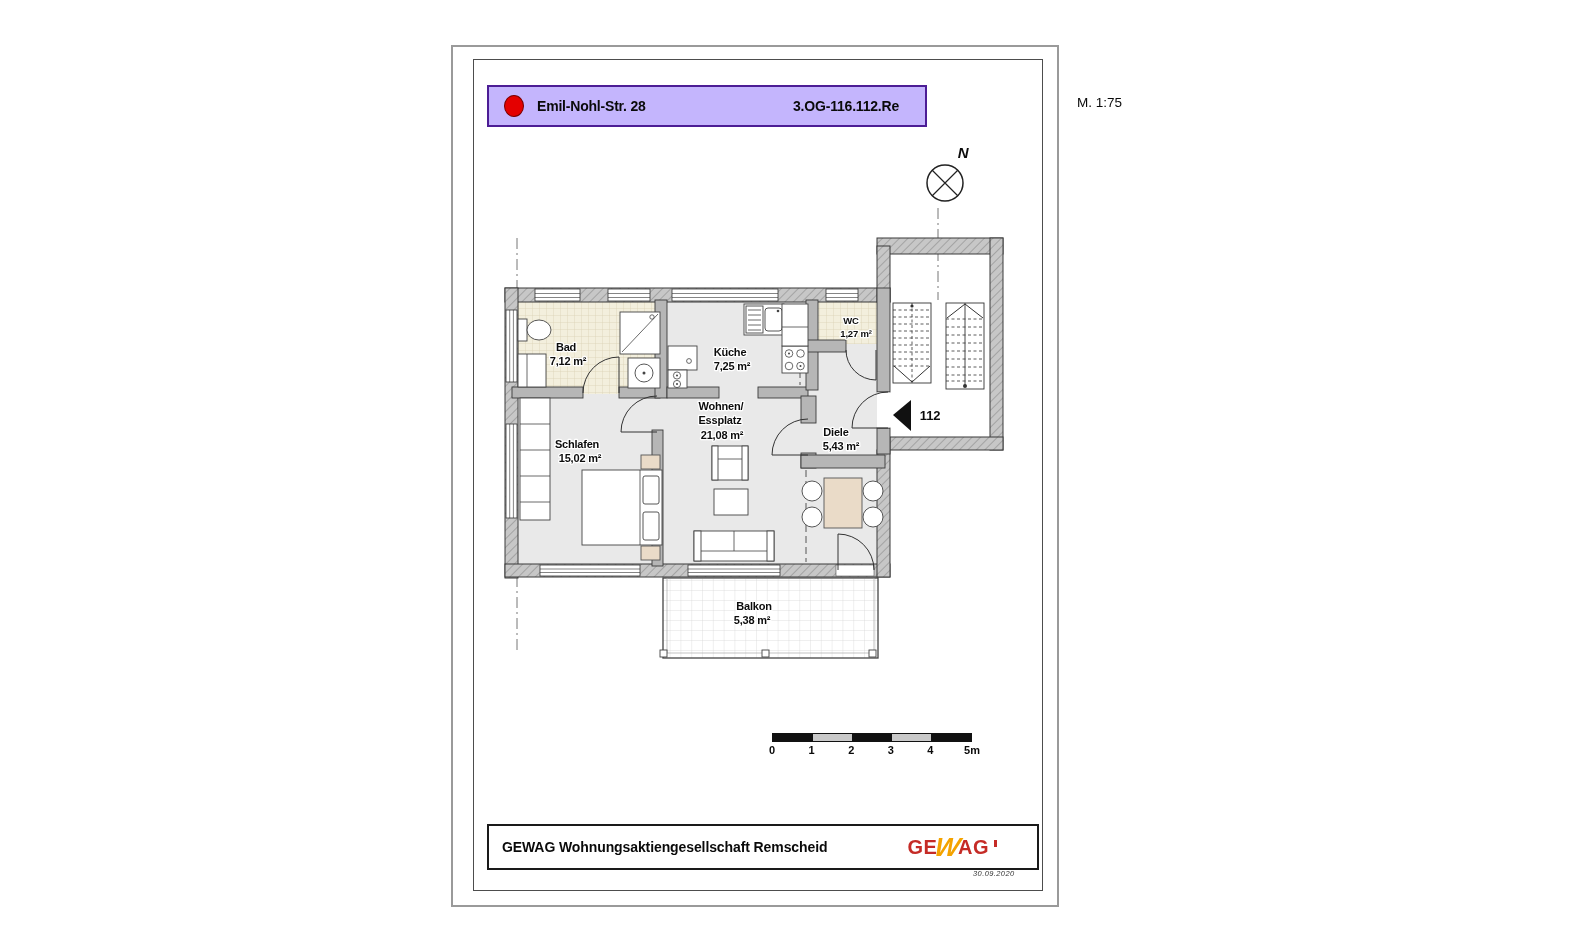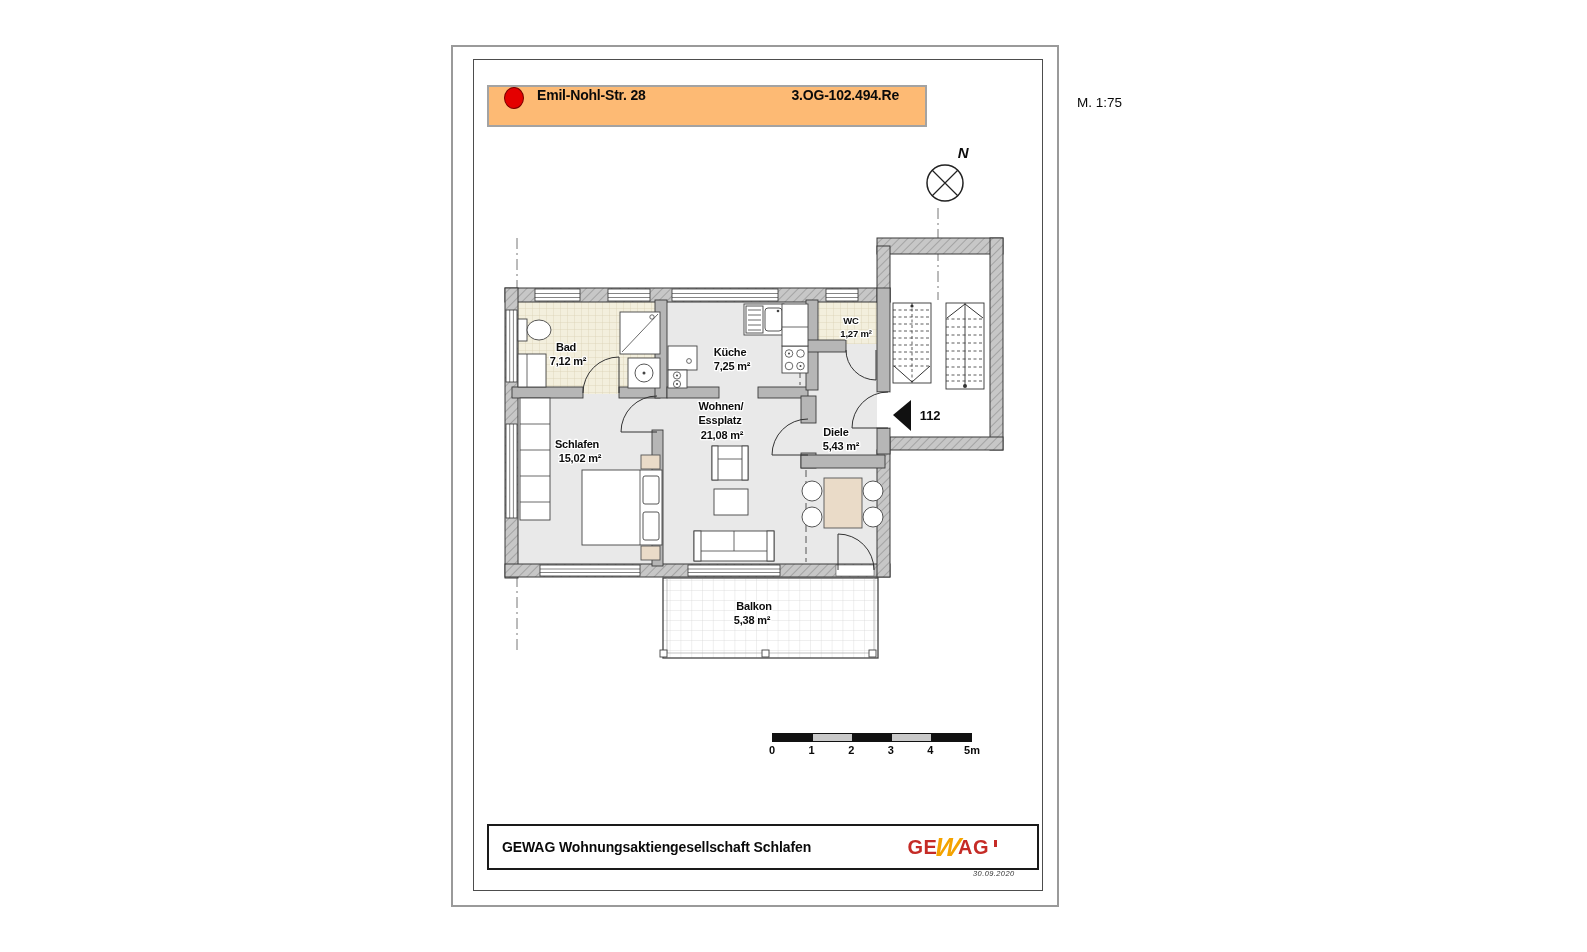--- a/index.html
+++ b/index.html
@@ -1,22 +1,22 @@
 <!DOCTYPE html>
 <html><head>
 <meta charset="utf-8">
 <style>
   html,body{margin:0;padding:0;background:#ffffff;}
   .stage{position:relative;width:1587px;height:952px;background:#ffffff;
          font-family:"Liberation Sans",sans-serif;overflow:hidden;}
   .abs{position:absolute;}
   .page-outer{left:451px;top:45px;width:604px;height:858px;border:2px solid #9a9a9a;}
   .page-inner{left:473px;top:59px;width:568px;height:830px;border:1.5px solid #4d4d4d;}
-  .title-block{left:487px;top:85px;width:436px;height:38px;border:2px solid #a3a3a3;
-               display:flex;align-items:flex-start;background:#fdba74;z-index:3;}
+  .title-block{left:487px;top:85px;width:436px;height:38px;border:2px solid #4c1d95;
+               display:flex;align-items:center;background:#c4b5fd;z-index:3;}
   .tb-circle{width:18px;height:20px;border-radius:50%;background:#e40000;
              border:1.5px solid #7a0000;margin-left:15px;flex:0 0 auto;}
   .tb-street{margin-left:13px;font-weight:bold;font-size:14px;letter-spacing:-0.2px;color:#0a0a0a;}
   .tb-unit{margin-left:auto;margin-right:26px;font-weight:bold;font-size:14px;letter-spacing:-0.2px;color:#0a0a0a;}
   .scale-note{left:1077px;top:95px;font-weight:normal;font-size:13.5px;color:#0a0a0a;}
   .plan-svg{left:0;top:0;z-index:2;}
   .scalebar{left:772px;top:733px;width:200px;z-index:3;}
   .sb-track{display:flex;width:198px;height:7px;border:1px solid #111;}
   .sb-track div{height:7px;}
   .sb-labels{position:relative;height:14px;margin-top:2px;}
@@ -54,21 +54,21 @@
 <body>
 
 <div class="stage">
 
   <div class="abs page-outer"></div>
   <div class="abs page-inner"></div>
 
   <div class="abs title-block">
     <div class="tb-circle"></div>
     <div class="tb-street">Emil-Nohl-Str. 28</div>
-    <div class="tb-unit">3.OG-102.494.Re</div>
+    <div class="tb-unit">3.OG-116.112.Re</div>
   </div>
 
   <div class="abs scale-note">M. 1:75</div>
 
   <svg class="abs plan-svg" width="1587" height="952" viewBox="0 0 1587 952" xmlns="http://www.w3.org/2000/svg">
     <defs>
       <pattern id="hatch" width="6" height="6" patternUnits="userSpaceOnUse" patternTransform="rotate(45)">
         <rect width="6" height="6" fill="#c7c7c7"></rect>
         <line x1="0" y1="0" x2="0" y2="6" stroke="#8f8f8f" stroke-width="1.3"></line>
       </pattern>
@@ -353,21 +353,21 @@
       <span style="left:39.6px;">1</span>
       <span style="left:79.2px;">2</span>
       <span style="left:118.8px;">3</span>
       <span style="left:158.4px;">4</span>
       <span style="left:200px;text-align:right;">5m</span>
     </div>
   </div>
 
 
   <div class="abs footer-box">
-    <div class="fb-company">GEWAG Wohnungsaktiengesellschaft Schlafen</div>
+    <div class="fb-company">GEWAG Wohnungsaktiengesellschaft Remscheid</div>
     <div class="fb-logo">
       <span class="lg-ge">GE</span><span class="lg-w">W</span><span class="lg-ag">AG</span><span class="lg-tick"></span>
     </div>
   </div>
 
   <div class="abs date-note">30.09.2020</div>
 
 </div>
 
 </body></html>

